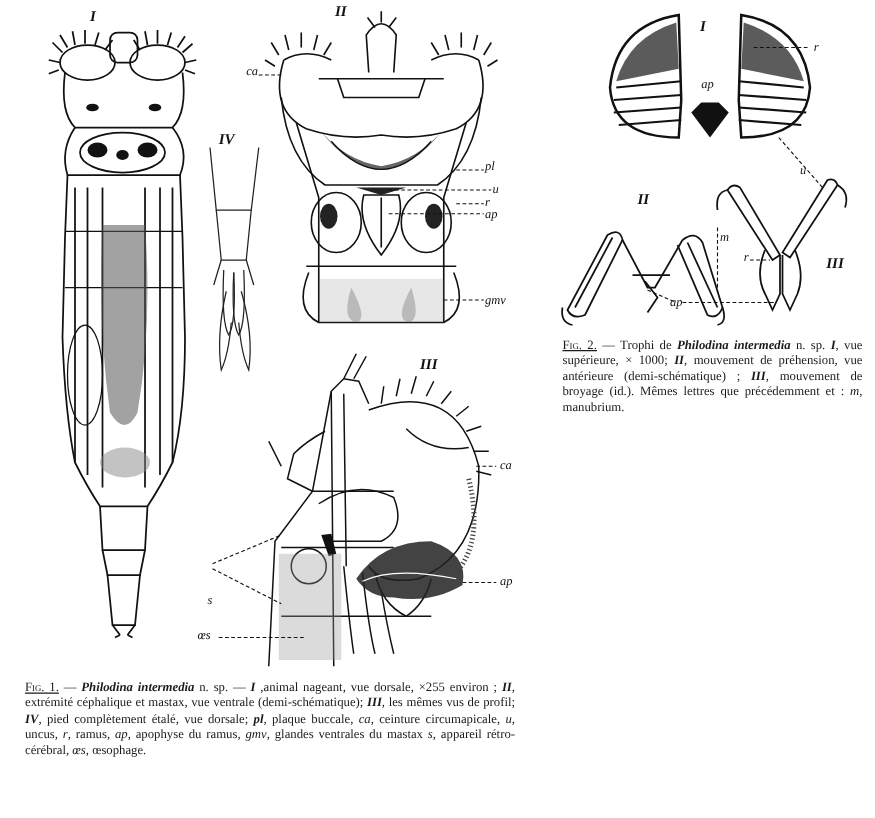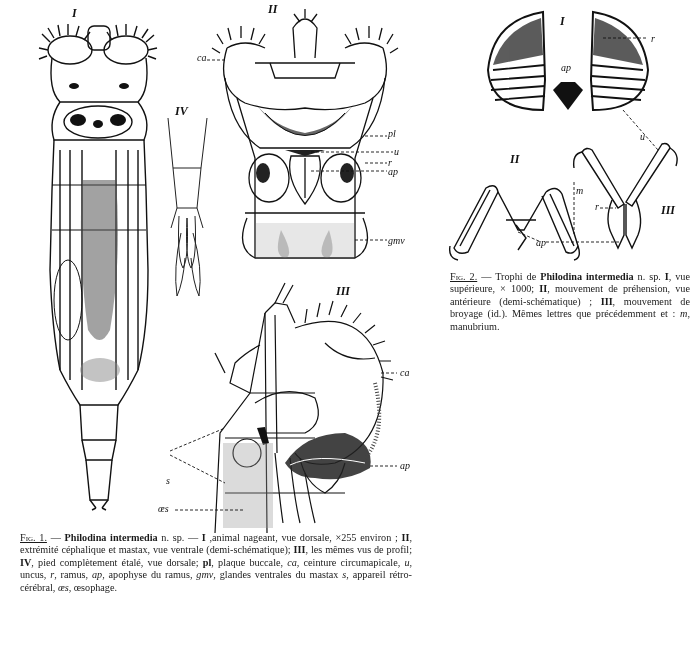--- a/index.html
+++ b/index.html
@@ -1,21 +1,21 @@
 <!DOCTYPE html>
 <html><head>
 <meta charset="utf-8">
 <style>
   html, body { margin:0; padding:0; }
   body { width:700px; height:654px; background:#ffffff; position:relative; overflow:hidden;
          font-family:"DejaVu Serif", "Liberation Serif", serif; color:#111; }
   .roman { position:absolute; font-family:"Liberation Serif", serif; font-style:italic; font-weight:bold; font-size:12px; color:#111; }
   .lbl { position:absolute; font-family:"Liberation Serif", serif; font-style:italic; font-size:10px; color:#111; }
   .caption { position:absolute; font-family:"Liberation Serif", serif; font-size:10.2px; line-height:12.4px; color:#1a1a1a; text-align:justify; }
-  .caption .it { font-weight:bold; }
+  .caption .it { font-style:italic; font-weight:bold; }
   .caption .itl { font-style:italic; }
   .caption .fig-no { font-variant:small-caps;text-decoration:underline; }
   svg { position:absolute; overflow:visible; }
 </style>
 </head>
 <body>
 
 <div class="roman" style="left:72px;top:6px;">I</div>
 <svg width="140" height="500" style="left:30px;top:10px;" viewBox="0 0 140 500">
   <g fill="none" stroke="#111" stroke-width="1.4">
@@ -157,21 +157,21 @@
     <path d="M-35 168 L20 145"></path>
     <path d="M-35 172 L20 200"></path>
     <path d="M-30 227 L40 227"></path>
   </g>
 </svg>
 <div class="lbl" style="left:400px;top:367px;">ca</div>
 <div class="lbl" style="left:400px;top:460px;">ap</div>
 <div class="lbl" style="left:166px;top:475px;">s</div>
 <div class="lbl" style="left:158px;top:503px;">œs</div>
 
-<div class="caption" style="left:20px;top:532px;width:392px;">
+<div class="caption" style="left:20px;top:545px;width:392px;">
   <span class="fig-no">Fig. 1.</span><span> — </span><span class="it">Philodina intermedia</span><span> n. sp. — </span><span class="it">I</span><span> ,animal nageant, vue dorsale, ×255 environ ; </span><span class="it">II</span><span>, extrémité céphalique et mastax, vue ventrale (demi-schématique); </span><span class="it">III</span><span>, les mêmes vus de profil; </span><span class="it">IV</span><span>, pied complètement étalé, vue dorsale; </span><span class="it">pl</span><span>, plaque buccale, </span><span class="itl">ca</span><span>, ceinture circumapicale, </span><span class="itl">u</span><span>, uncus, </span><span class="itl">r</span><span>, ramus, </span><span class="itl">ap</span><span>, apophyse du ramus, </span><span class="itl">gmv</span><span>, glandes ventrales du mastax </span><span class="itl">s</span><span>, appareil rétro-cérébral, </span><span class="itl">œs</span><span>, œsophage.</span>
 </div>
 
 <div class="roman" style="left:560px;top:14px;">I</div>
 <svg width="170" height="110" style="left:483px;top:10px;" viewBox="0 0 170 110">
   <g stroke="#111" stroke-width="2" fill="none">
     <path d="M60 2 Q10 10 5 60 Q8 100 60 100 L62 70 Z"></path>
     <path d="M110 2 Q160 10 165 60 Q162 100 110 100 L108 70 Z"></path>
   </g>
   <g fill="#333" opacity="0.8">

